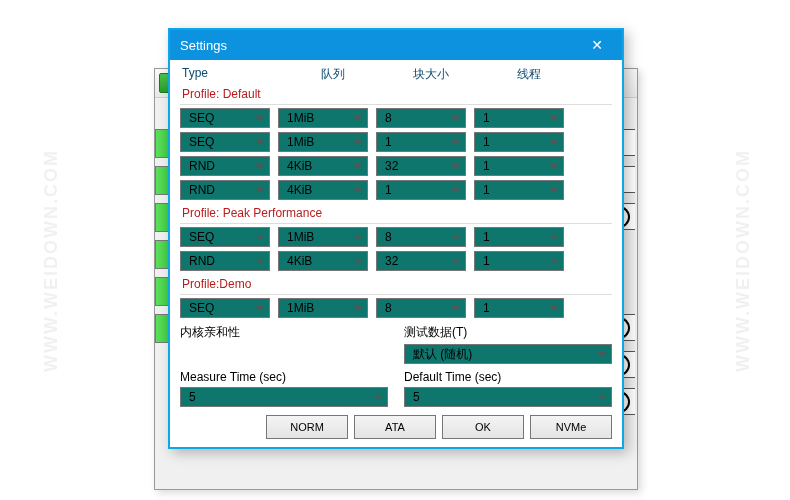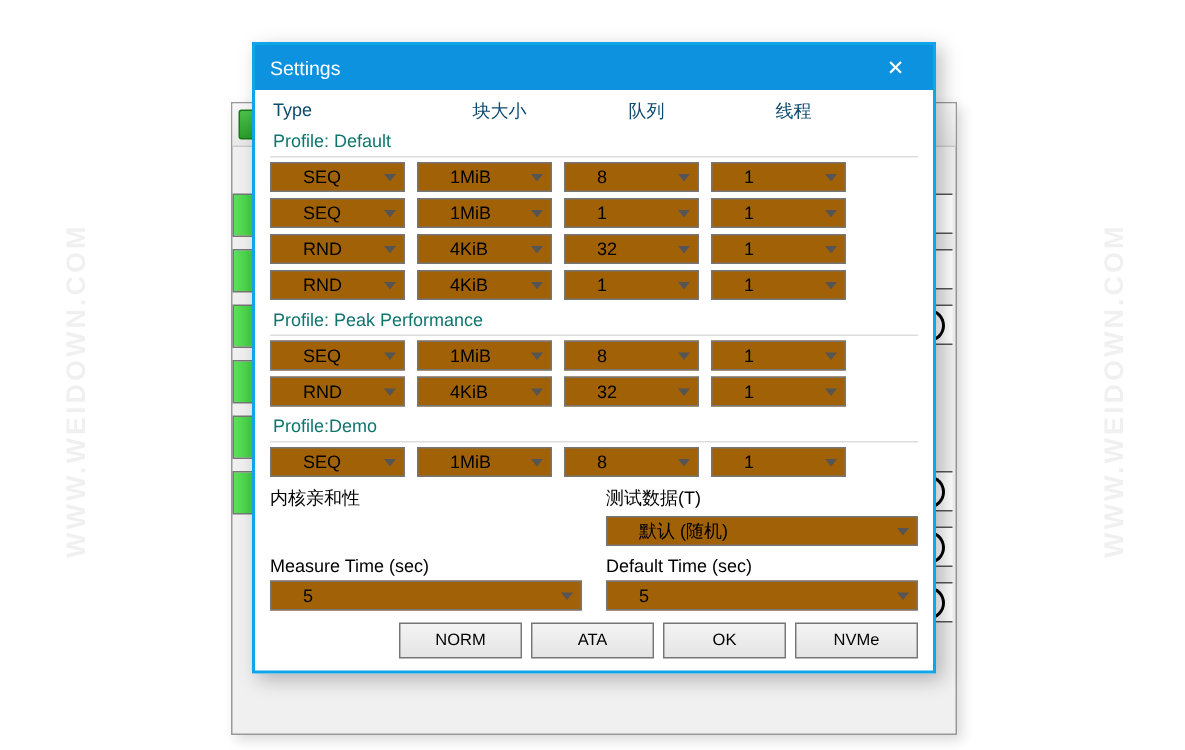--- a/index.html
+++ b/index.html
@@ -16,23 +16,23 @@
 .dialog{position:absolute;left:168px;top:28px;width:452px;background:#fff;border:2px solid #0ea5e9;box-shadow:4px 4px 12px rgba(0,0,0,.25)}
 .titlebar{height:30px;background:#0d92e0;color:#fff;display:flex;align-items:center;padding:0 10px}
 .titlebar .title{flex:1;font-size:13px}
 .close{width:30px;height:30px;display:flex;align-items:center;justify-content:center;font-size:14px;cursor:pointer}
 .content{padding:6px 10px 8px}
 .col-headers{display:flex;margin-bottom:2px;color:#0c4a6e}
 .col-headers>div:nth-child(1){width:102px;padding-left:2px}
 .col-headers>div:nth-child(2){width:98px;text-align:center}
 .col-headers>div:nth-child(3){width:98px;text-align:center}
 .col-headers>div:nth-child(4){width:98px;text-align:center}
-.section-label{padding:2px 2px 3px;color:#0f766e;border-bottom:1px solid #ddd;margin-bottom:3px}
+.section-label{padding:2px 2px 3px;color:#b91c1c;border-bottom:1px solid #ddd;margin-bottom:3px}
 .row{display:flex;gap:8px;margin-bottom:4px}
-.combo{position:relative;border:1px solid #767676;height:20px;background:#a16207;display:flex;align-items:center;padding:0 18px 0 21px;box-sizing:border-box;cursor:default}
+.combo{position:relative;border:1px solid #767676;height:20px;background:#0f766e;display:flex;align-items:center;padding:0 18px 0 8px;box-sizing:border-box;cursor:default}
 .combo::after{content:"";position:absolute;right:5px;top:7px;border-left:4px solid transparent;border-right:4px solid transparent;border-top:5px solid #555}
 .c1{width:90px}
 .c2,.c3,.c4{width:90px}
 .half-row{display:flex;gap:16px;margin-top:4px}
 .half{flex:1}
 .half .combo{width:100%}
 .half-label{padding:2px 0 3px}
 .buttons{display:flex;gap:6px;margin-top:8px;justify-content:flex-end}
 .btn{width:80px;height:22px;border:1px solid #767676;background:linear-gradient(#f4f4f4,#e4e4e4);display:flex;align-items:center;justify-content:center;font-weight:normal;font-size:11px;cursor:pointer}
 </style>
@@ -64,22 +64,22 @@
 <div class="dialog">
   <div class="titlebar">
     <div class="title">Settings</div>
     <div class="close">
       <span>✕</span>
     </div>
   </div>
   <div class="content">
     <div class="col-headers">
       <div>Type</div>
+      <div>队列</div>
       <div>块大小</div>
-      <div>队列</div>
       <div>线程</div>
     </div>
 
     <div class="section-label">Profile: Default</div>
     <div id="default-rows">
         <div class="row">
           <div class="combo c1">
             <span>SEQ</span>
           </div>
           <div class="combo c2">

